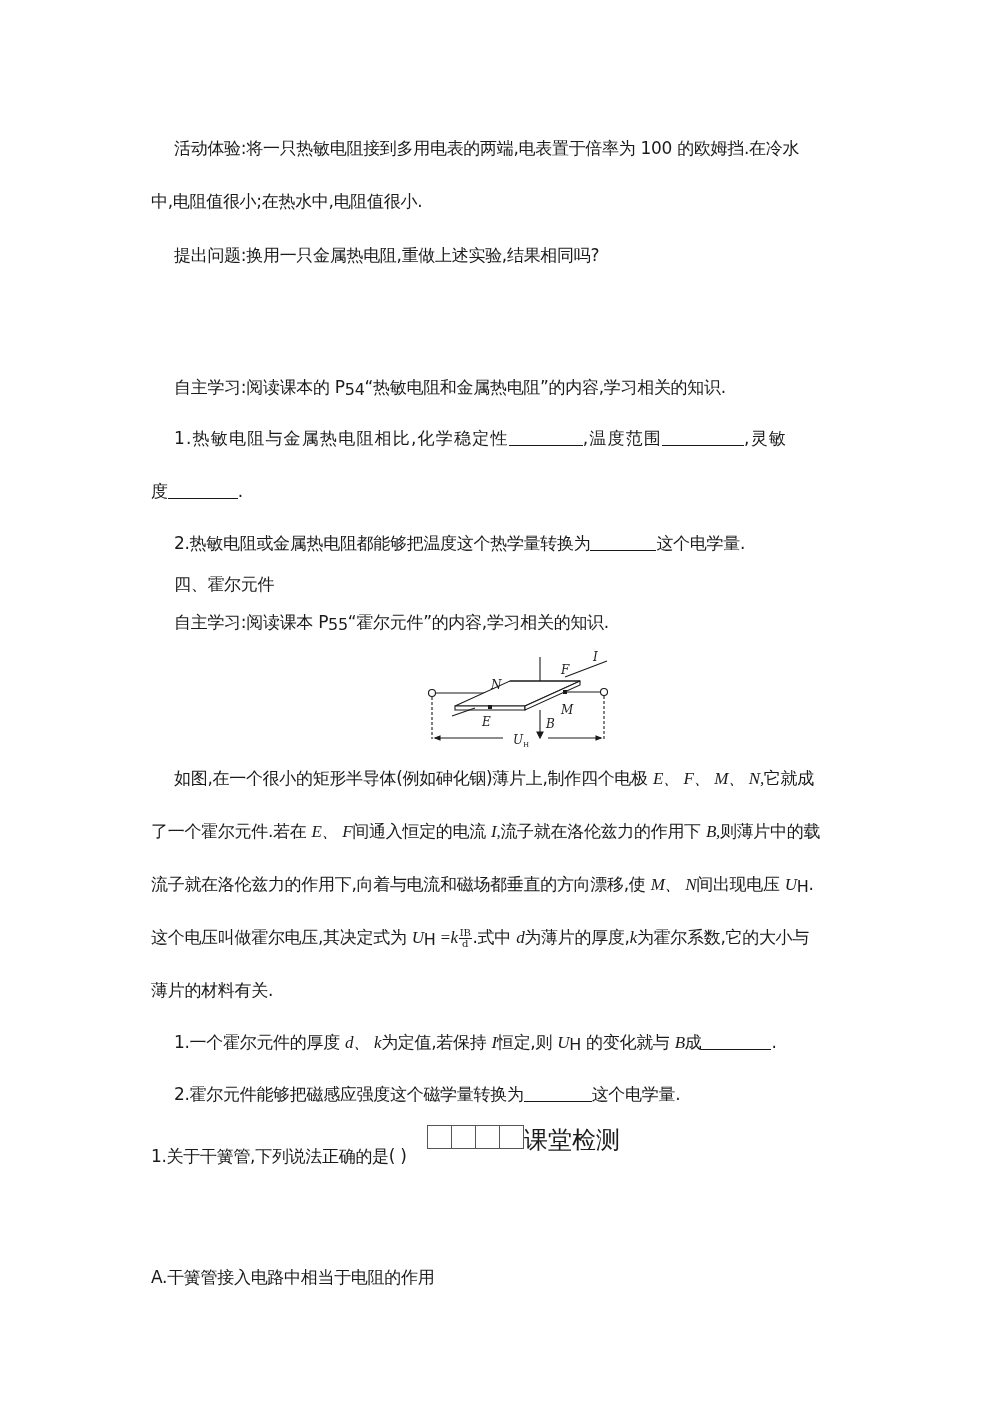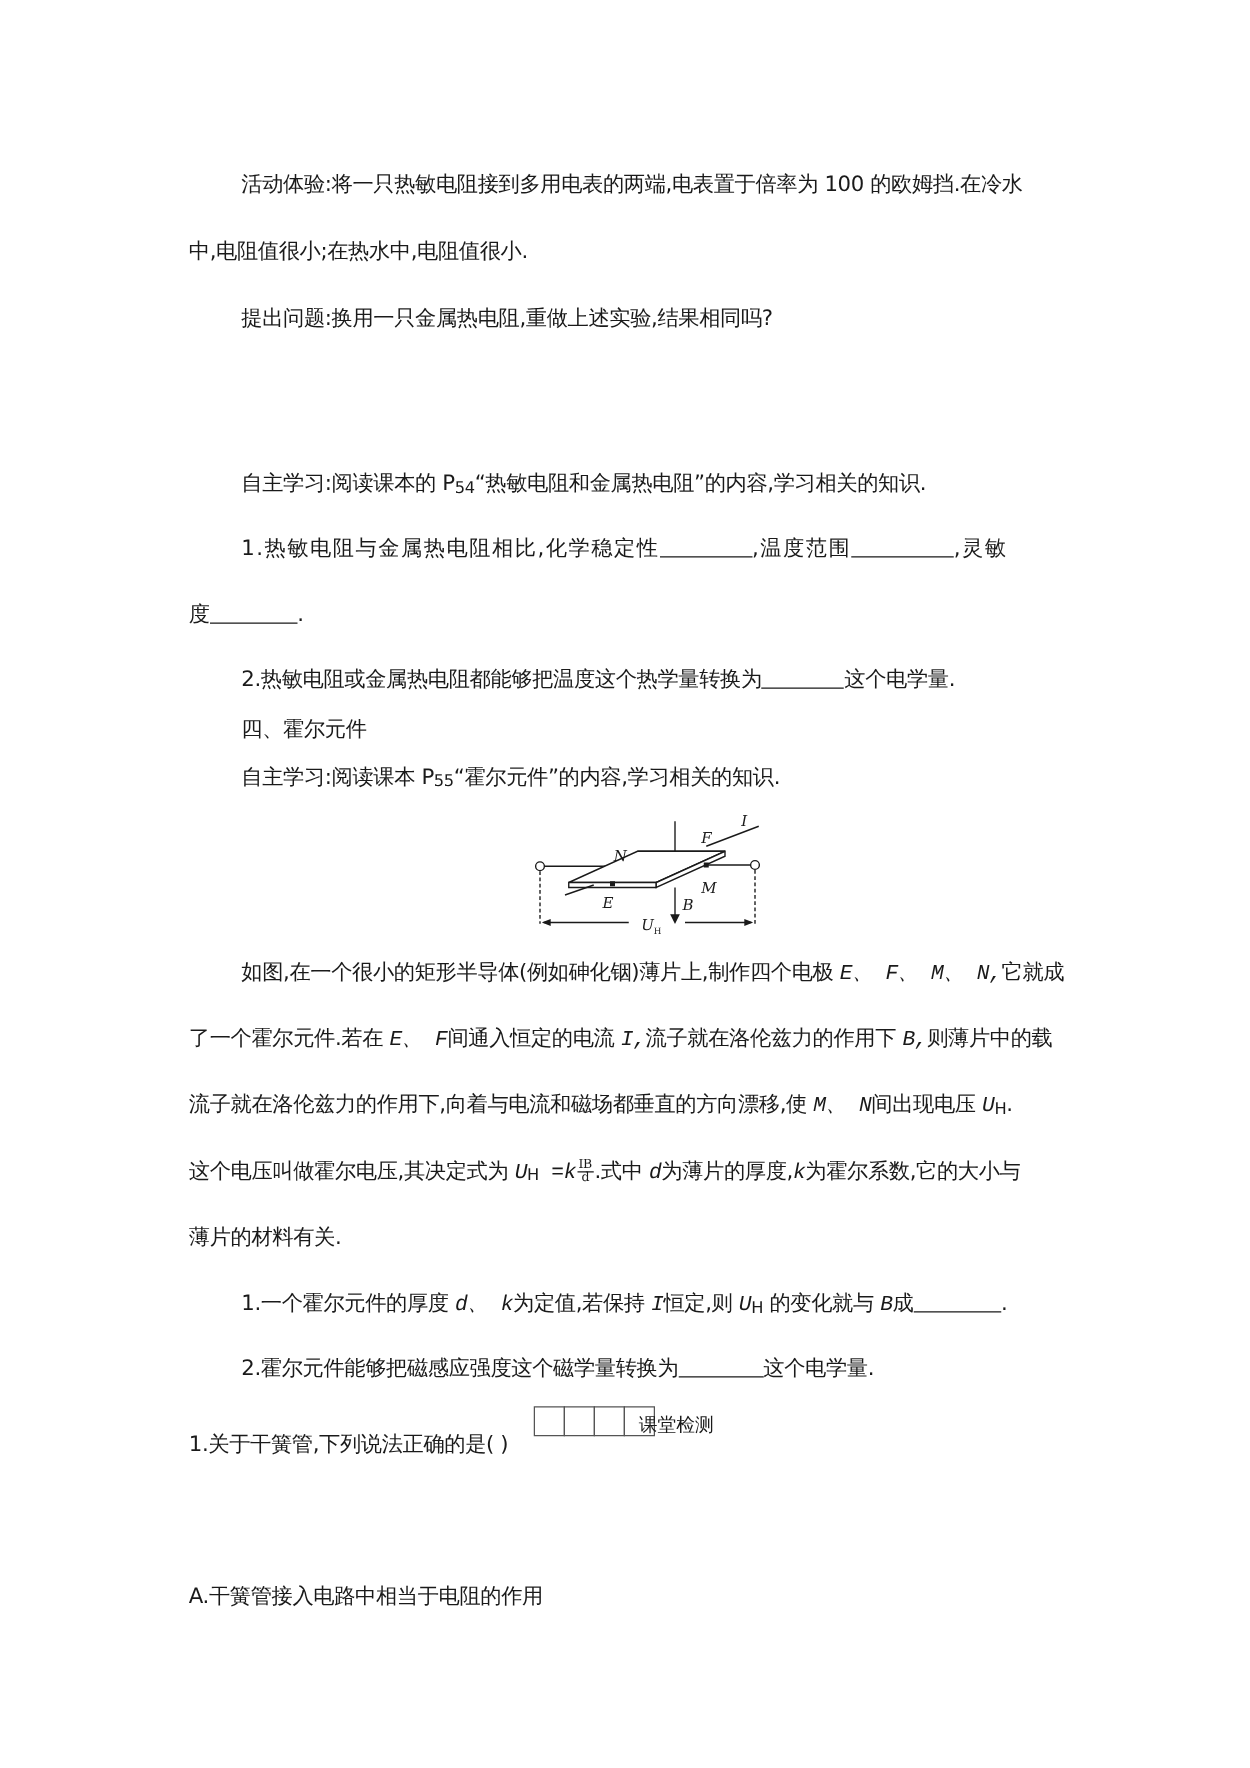--- a/index.html
+++ b/index.html
@@ -5,35 +5,35 @@
   html, body { margin: 0; padding: 0; background: #ffffff; }
   body {
     width: 1000px; height: 1414px; position: relative; overflow: hidden;
     font-family: "DejaVu Sans", "Liberation Sans", sans-serif;
     color: #1a1a1a;
   }
   .line {
     position: absolute; font-size: 17px; line-height: 22px; white-space: nowrap;
     letter-spacing: -0.3px;
   }
-  .ind { left: 193px; }
+  .ind { left: 174px; }
   .noind { left: 151px; }
   .spaced { letter-spacing: 1.2px; }
   .blank {
     display: inline-block; border-bottom: 1px solid #1a1a1a; height: 18px; vertical-align: -2px;
   }
-  .it { font-style: italic; font-family: Liberation Mono, monospace; margin-top: 23px; }
-  sub.s { font-size: 13px; vertical-align: -2px; }
+  .it { font-style: italic; font-family: Liberation Serif, serif; margin-top: 23px; }
+  sub.s { font-size: 16px; vertical-align: -2px; }
   .frac { display: inline-block; vertical-align: middle; text-align: center; font-family: "DejaVu Serif", serif; font-size: 10px; line-height: 10px; margin: 0 1px; }
   .frac .num { display: block; border-bottom: 1px solid #1a1a1a; padding: 0 1px; }
   .frac .den { display: block; }
   .diagram { position: absolute; left: 415px; top: 646px; width: 200px; height: 105px; }
   .boxes { position: absolute; left: 427px; top: 1125px; display: flex; }
   .boxes .b { width: 23px; height: 22px; border: 1px solid #555; margin-right: -1px; }
-  .boxtitle { position: absolute; left: 511px; top: 1128px; font-size: 15px; line-height: 24px; }
+  .boxtitle { position: absolute; left: 524px; top: 1128px; font-size: 24px; line-height: 24px; }
 </style>
 </head>
 <body>
 
 <div class="line ind" style="top:137px;">活动体验:将一只热敏电阻接到多用电表的两端,电表置于倍率为  100  的欧姆挡.在冷水</div>
 <div class="line noind" style="top:190px;">中,电阻值很小;在热水中,电阻值很小.</div>
 <div class="line ind" style="top:244px;text-align:center;">提出问题:换用一只金属热电阻,重做上述实验,结果相同吗?</div>
 
 <div class="line ind" style="top:376px;">
   <span>自主学习:阅读课本的 P</span><sub class="s">54</sub><span>“热敏电阻和金属热电阻”的内容,学习相关的知识.</span>

